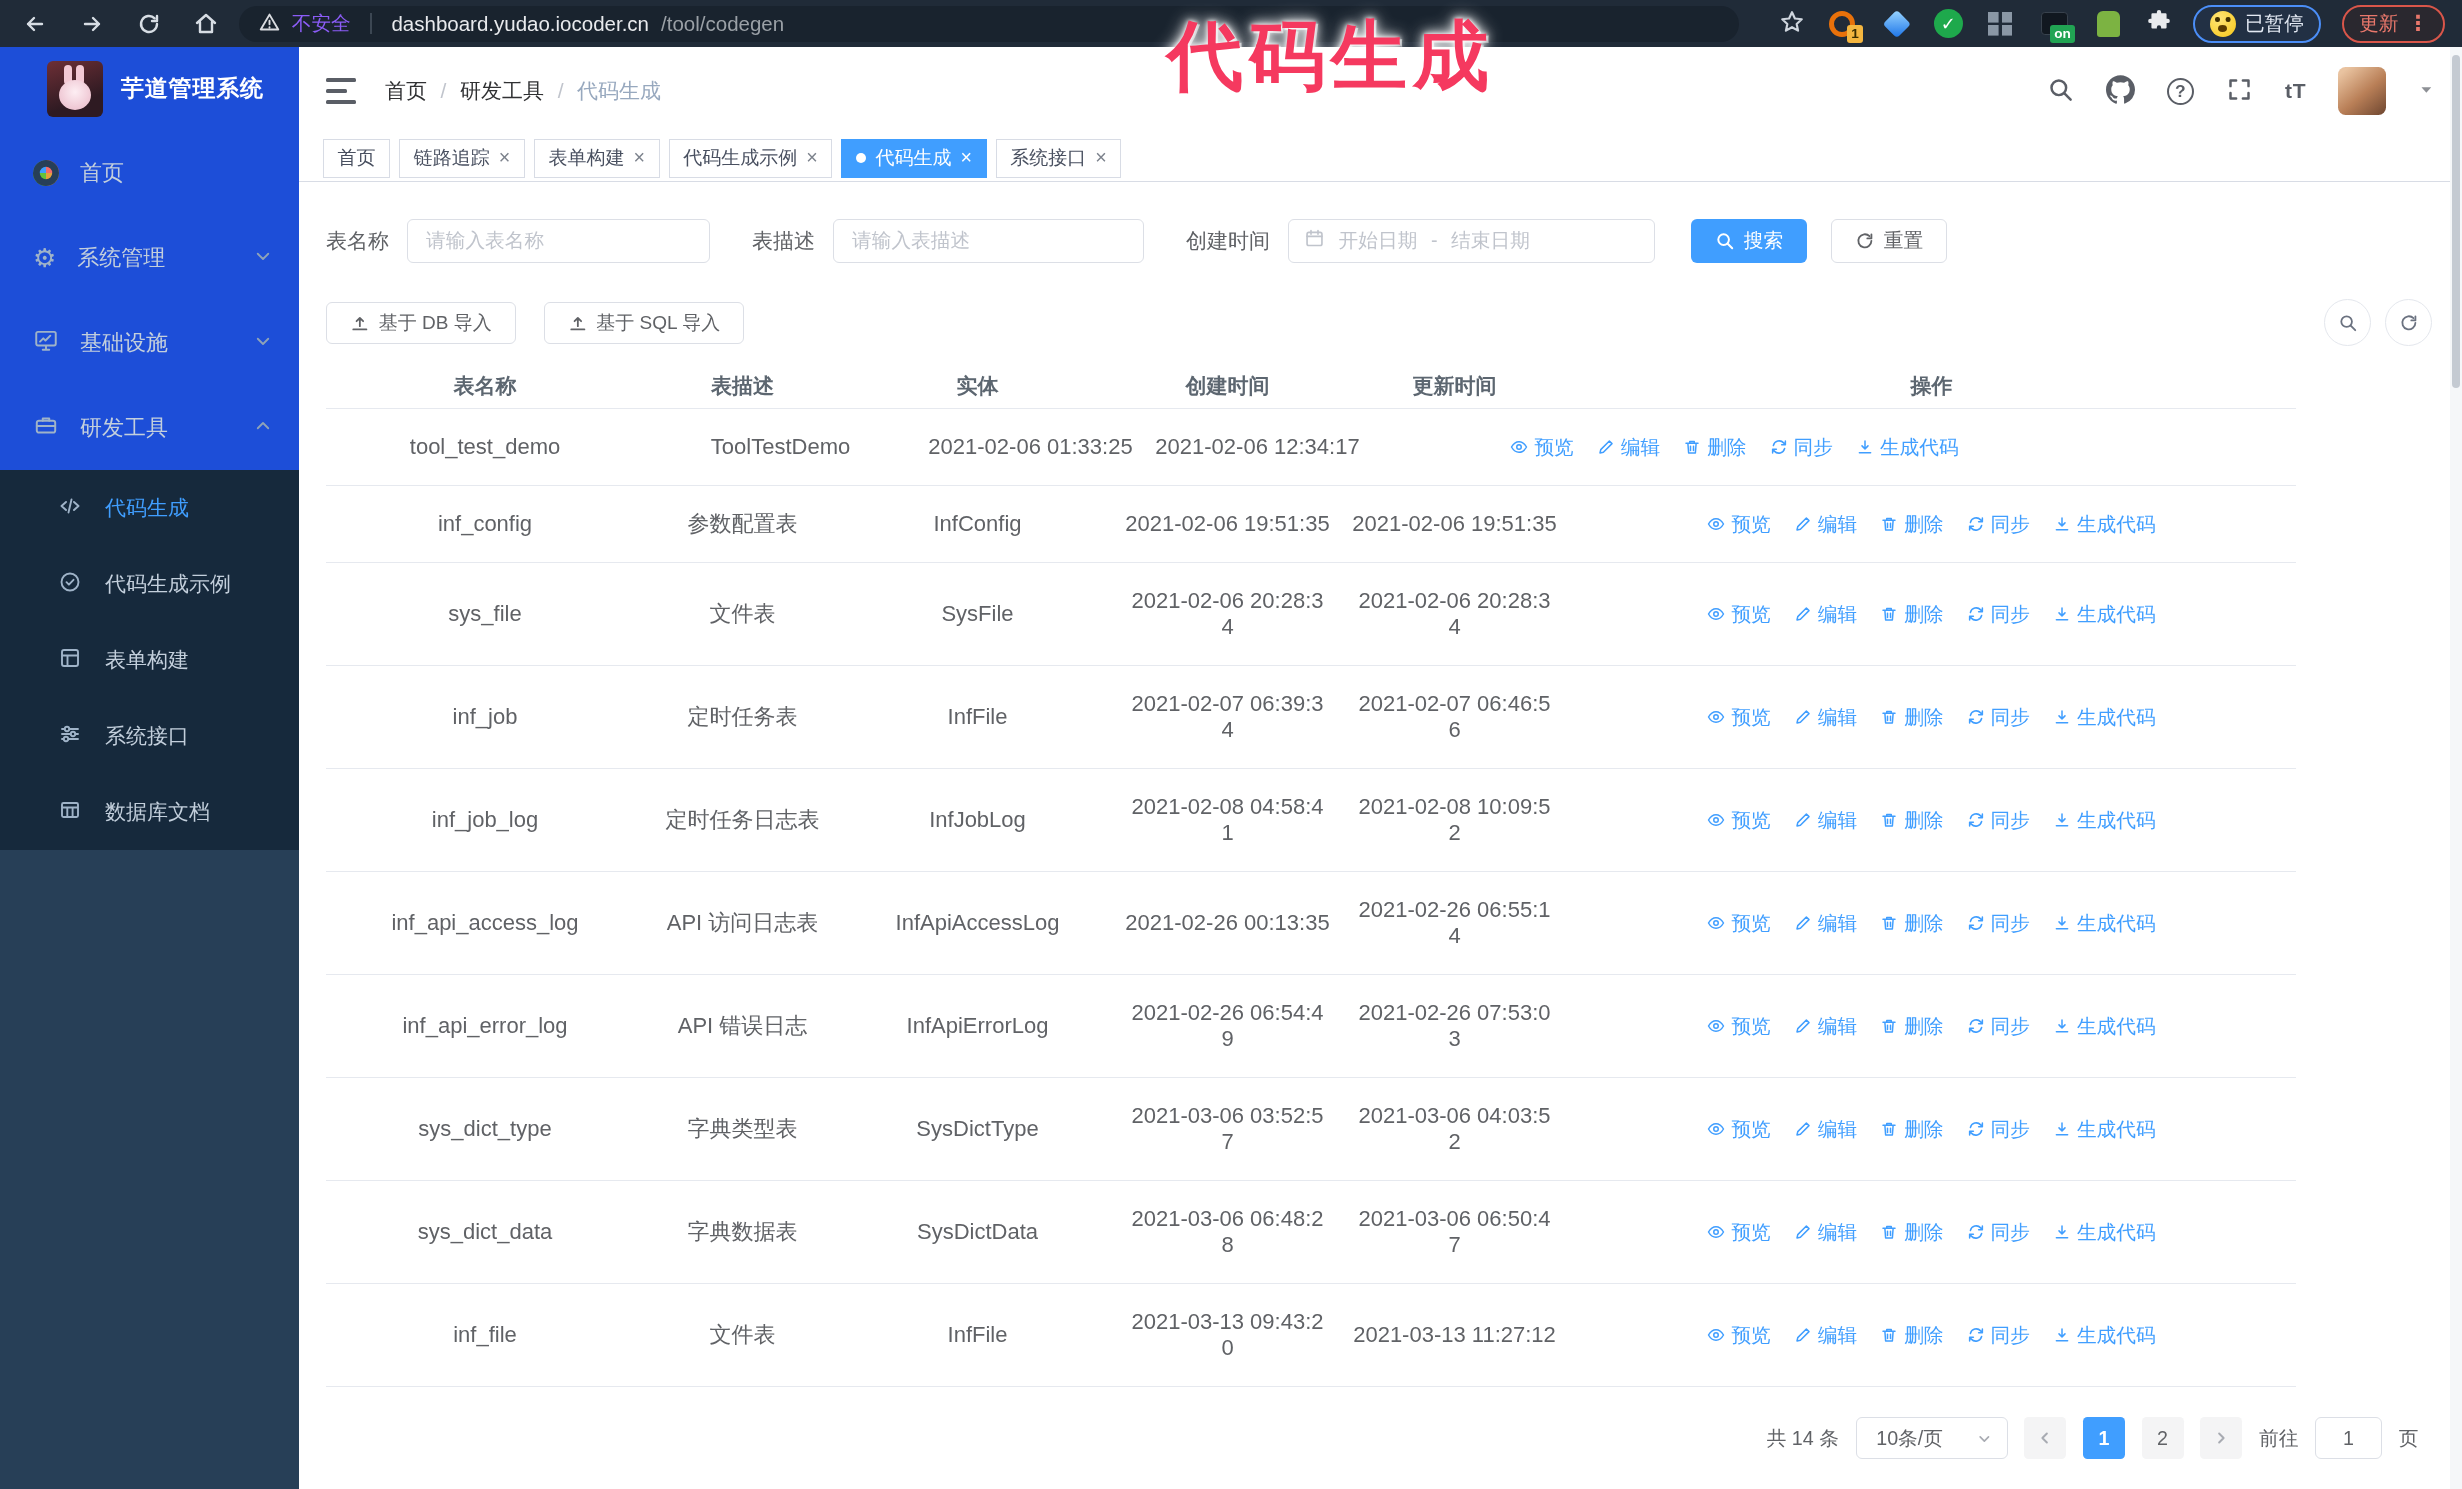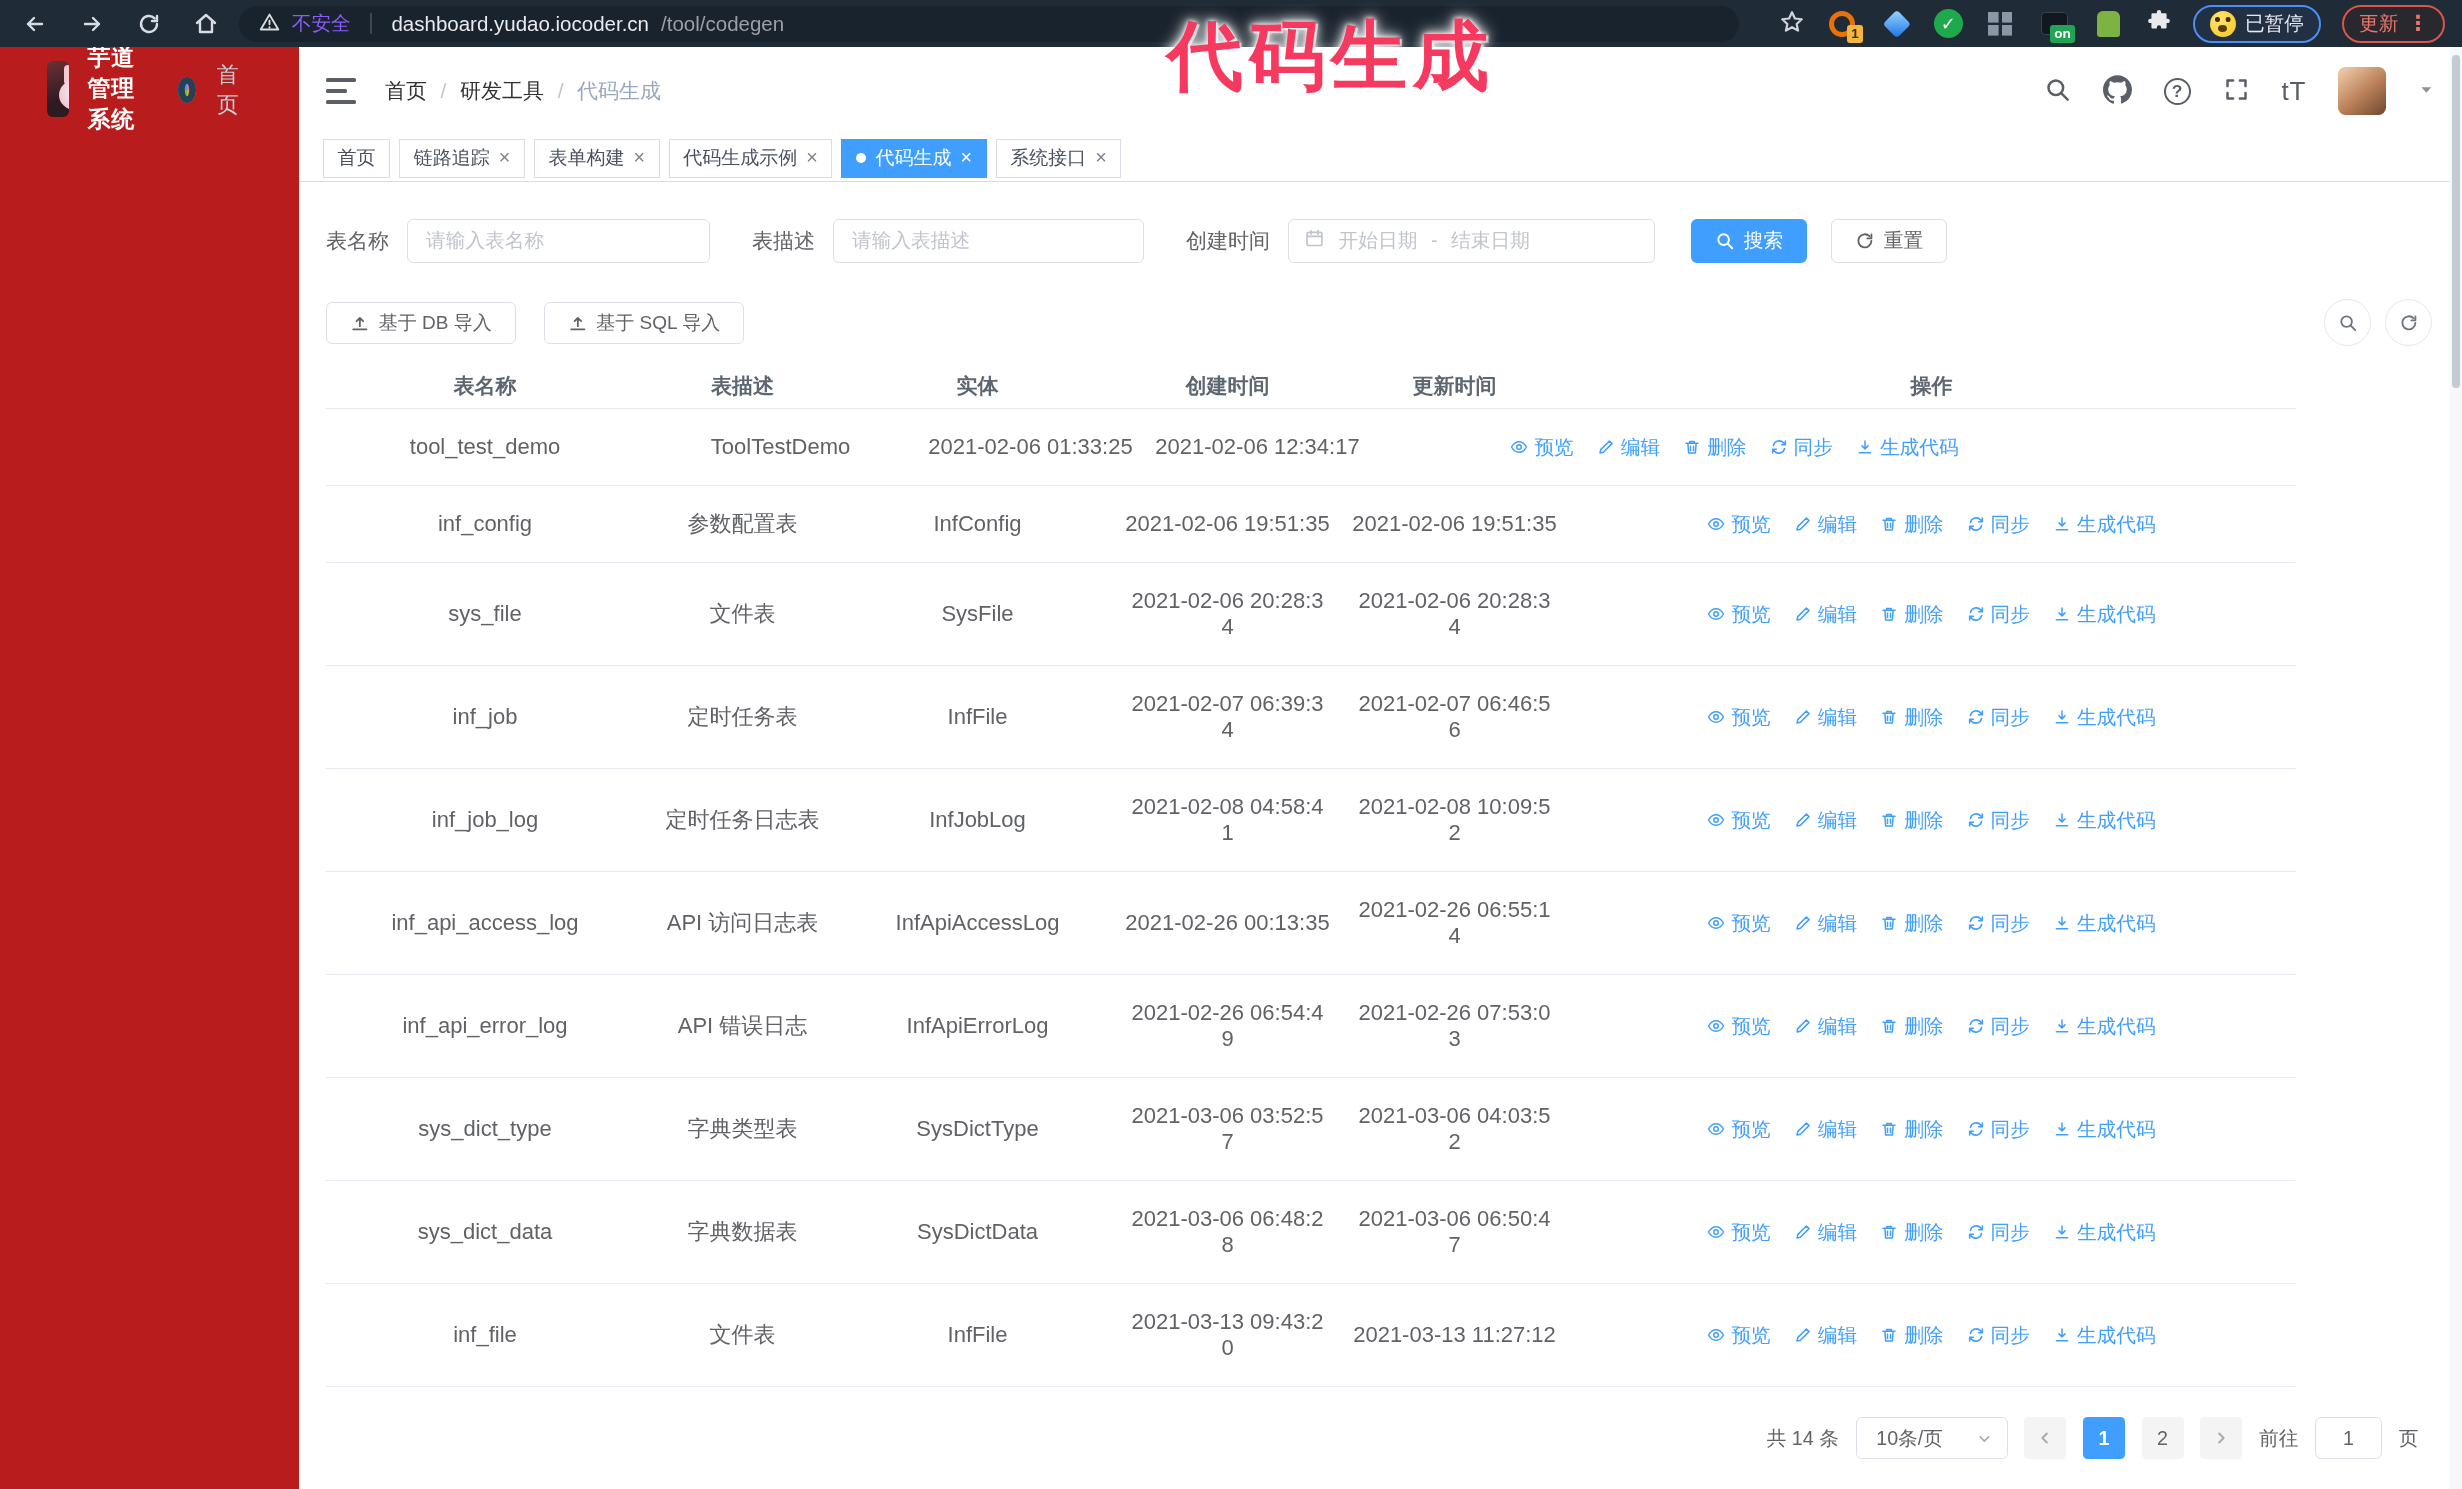--- a/index.html
+++ b/index.html
@@ -38,21 +38,21 @@
   .face { width:26px; height:26px; border-radius:50%; background:radial-gradient(circle at 35% 30%,#ffe477,#f7c716); position:relative; }
   .face::before { content:""; position:absolute; top:6.8px; left:5.3px; width:4.5px; height:4.5px; border-radius:50%; background:#402f00; box-shadow:10.6px 0 0 #402f00; }
   .face::after { content:""; position:absolute; left:8.3px; top:14.4px; width:9px; height:6.8px; border-radius:50%; background:#5a3b00; }
   .update-chip { border:2.3px solid #d9564a; color:#e8776b; background:rgba(64,34,32,.35); }
   .kebab { font-size:21px; letter-spacing:0; line-height:0.6; color:#e8776b; font-weight:700; }
 
   
   .app { position:absolute; top:47px; left:0; right:0; bottom:0; display:flex; }
 
   
-  .sidebar { width:299px; background:#b91c1c; flex:0 0 299px; display:flex; }
+  .sidebar { width:299px; background:#1d4ed8; flex:0 0 299px; display:flex; flex-direction:column; }
   .logo-row { height:83px; display:flex; align-items:center; padding-left:47px; gap:18px; }
   .bunny { width:56px; height:56px; border-radius:6px; background:linear-gradient(160deg,#6e2f36,#2e1a22 70%); position:relative; overflow:hidden; }
   .bunny::before { content:""; position:absolute; left:17.4px; top:4.5px; width:7.6px; height:19.7px; background:#f3c9d4; border-radius:4.5px; box-shadow:12px 0 0 #f3c9d4; }
   .bunny::after { content:""; position:absolute; left:12px; top:19.7px; width:32px; height:30px; background:radial-gradient(circle at 50% 40%,#fdeef3,#e9b7c6); border-radius:50%; }
   .side-title { color:#fff; font-size:23px; font-weight:700; letter-spacing:0.8px; }
   .menu-item { height:85px; display:flex; align-items:center; padding:0 27px 0 33px; gap:21px; color:#c3cfdc; font-size:22px; cursor:pointer; }
   .menu-item .chev { margin-left:auto; color:#8fa3b8; }
   .dash-icon { width:26px; height:26px; border-radius:50%; background:conic-gradient(#f56c6c 0 25%,#e6a23c 25% 50%,#67c23a 50% 75%,#409eff 75% 100%); box-shadow:inset 0 0 0 6.8px #273f57; }
   .gear-glyph { font-size:26px; color:#9fb3c8; line-height:1; }
   .side-svg { color:#9fb3c8; display:block; }
@@ -66,21 +66,21 @@
   .topbar { height:88px; display:flex; align-items:center; padding:0 27px; }
   .hamburger { width:30px; height:26px; display:flex; flex-direction:column; justify-content:space-between; cursor:pointer; }
   .hamburger i { height:3.8px; background:#5a5e66; border-radius:1.5px; display:block; }
   .hamburger i:nth-child(2){ width:70%; }
   .crumbs { display:flex; align-items:center; gap:13.6px; margin-left:29px; font-size:21px; }
   .crumb { color:#303133; }
   .crumb-sep { color:#c0c4cc; }
   .crumb-cur { color:#97a8be; }
   .topbar-right { margin-left:auto; display:flex; align-items:center; gap:32px; color:#5a5e66; }
   .q-icon { width:27px; height:27px; border:2.3px solid #5a5e66; border-radius:50%; display:flex; align-items:center; justify-content:center; font-size:17.4px; font-weight:700; }
-  .tt { font-size:26px; font-weight:400; letter-spacing:0.8px; }
+  .tt { font-size:21px; font-weight:700; letter-spacing:0.8px; }
   .avatar { width:48px; height:48px; border-radius:7.6px; background:linear-gradient(140deg,#e9c3a0 10%,#b97f57 55%,#6e4630); }
   .caret { color:#8d9095; }
 
   
   .tagsbar { height:47px; border-bottom:1.5px solid #d8dce5; display:flex; align-items:center; padding:0 24px; gap:9px; }
   .tag { height:39px; display:inline-flex; align-items:center; gap:9px; padding:0 13.6px; border:1.5px solid #d8dce5; background:#fff; color:#495060; font-size:19px; cursor:pointer; }
   .tag .x { font-size:19.7px; line-height:1; color:#7c828c; }
   .tag.active { background:#409eff; border-color:#409eff; color:#fff; }
   .tag.active .x { color:#fff; }
   .dot { width:10.6px; height:10.6px; border-radius:50%; background:#fff; }

